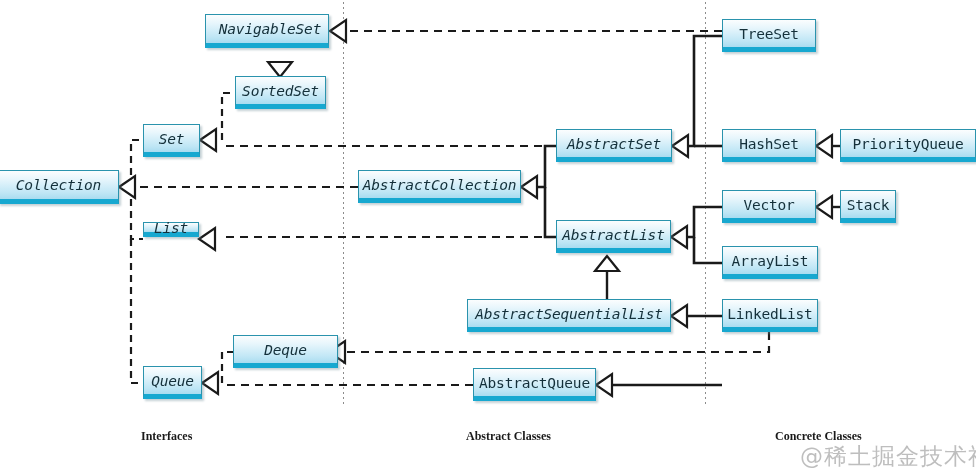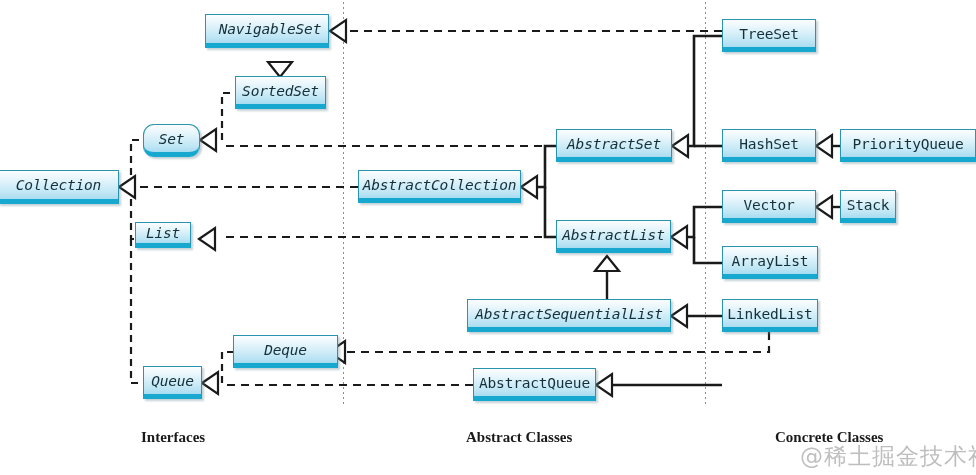--- a/index.html
+++ b/index.html
@@ -27,21 +27,21 @@
     box-shadow:2px 2px 2px rgba(110,140,150,.40);
     z-index:5;
   }
   .node.iface{font-style:italic;}
   .node.abst{font-style:italic;}
 
   
   .caption{
     position:absolute;
     font-family:"Liberation Serif","DejaVu Serif",serif;
-    font-weight:bold;font-size:15px;color:#1a1a1a;
+    font-weight:bold;font-size:12px;color:#1a1a1a;
     white-space:nowrap;z-index:6;
   }
   
   .watermark{
     position:absolute;
     font-family:"DejaVu Sans",sans-serif;
     font-size:23px;color:rgba(120,120,120,.48);
     white-space:nowrap;letter-spacing:1px;z-index:7;
   }
 </style>
@@ -121,25 +121,25 @@
       <polygon points="280,77 268,62 292,62"></polygon>
 
       <polygon points="607,256 595,271 619,271"></polygon>
     </g>
   </svg>
 
   <div class="node iface" style="left:205px;top:14px;width:124px;height:34px;padding-left:6px;">NavigableSet</div>
 
   <div class="node iface" style="left:235px;top:76px;width:91px;height:33px;">SortedSet</div>
 
-  <div class="node iface" style="left:143px;top:124px;width:57px;height:33px;border-radius:11px;">Set</div>
+  <div class="node iface" style="left:143px;top:124px;width:57px;height:33px;">Set</div>
 
   <div class="node iface" style="left:-2px;top:170px;width:121px;height:34px;">Collection</div>
 
-  <div class="node iface" style="left:135px;top:222px;width:56px;height:26px;">List</div>
+  <div class="node iface" style="left:143px;top:222px;width:56px;height:15px;">List</div>
 
   <div class="node iface" style="left:233px;top:335px;width:105px;height:33px;">Deque</div>
 
   <div class="node iface" style="left:143px;top:366px;width:59px;height:33px;">Queue</div>
 
   <div class="node abst" style="left:358px;top:170px;width:163px;height:33px;">AbstractCollection</div>
 
   <div class="node abst" style="left:556px;top:129px;width:116px;height:33px;">AbstractSet</div>
 
   <div class="node abst" style="left:556px;top:220px;width:115px;height:33px;">AbstractList</div>

